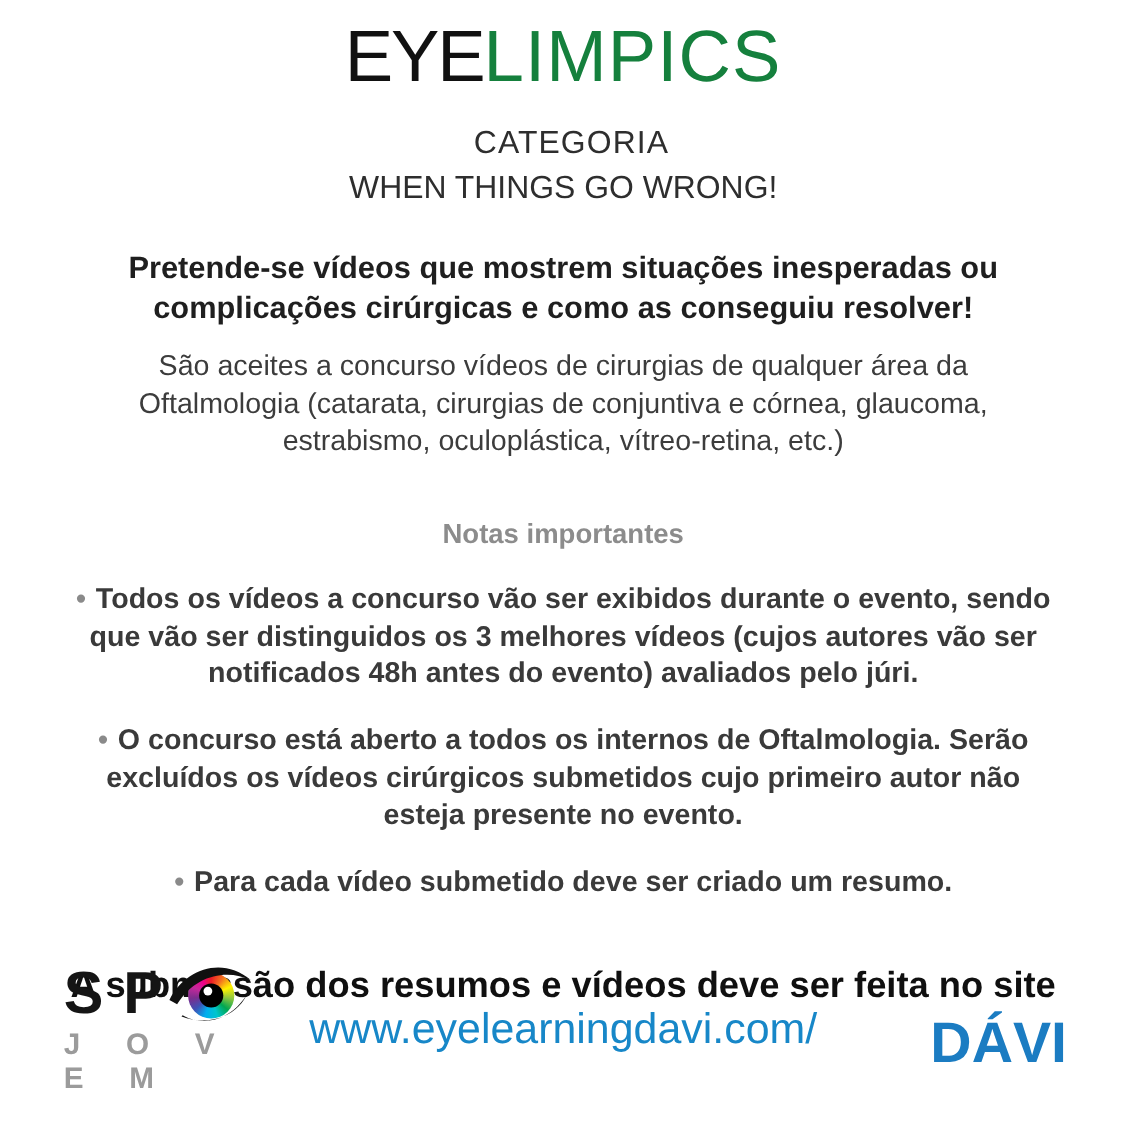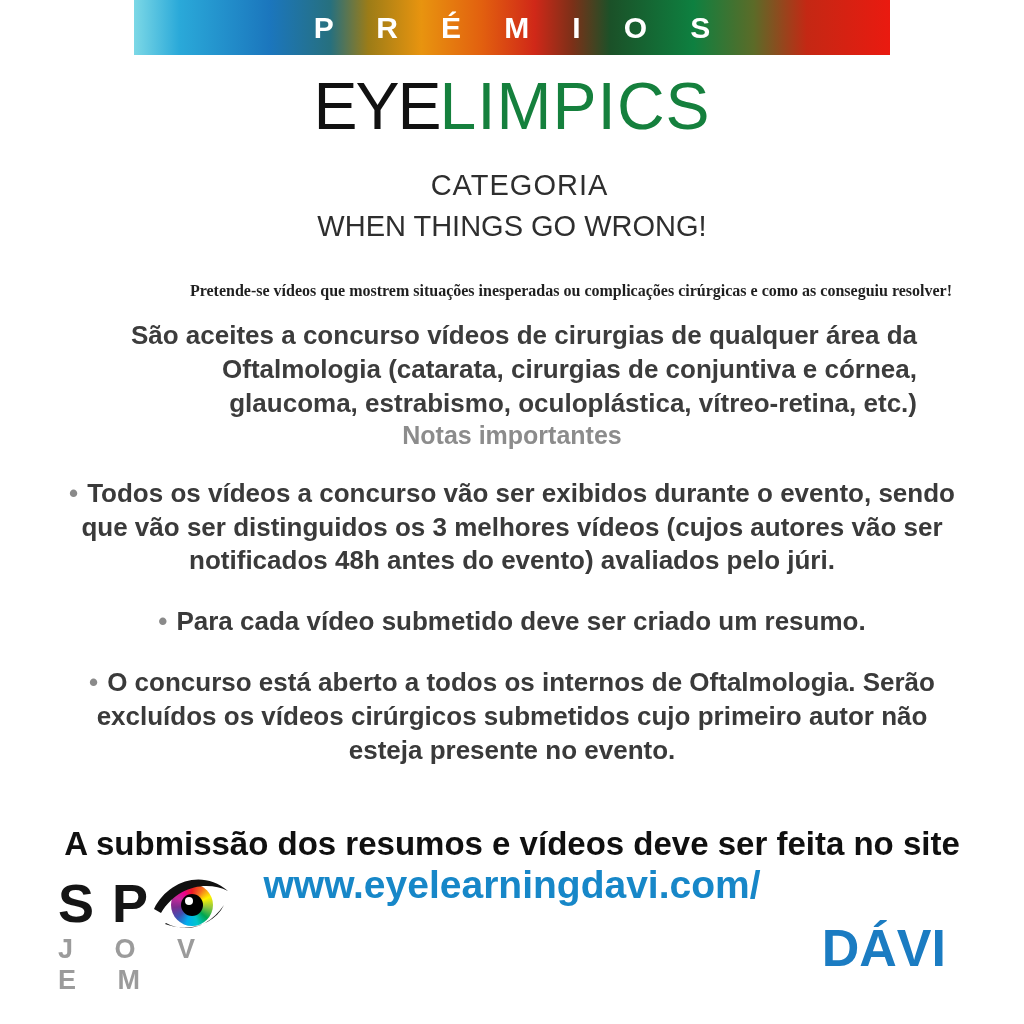--- a/index.html
+++ b/index.html
@@ -30,37 +30,37 @@
   
   .headline { text-align:center; margin-top:18px; font-size:66px; line-height:1; color:#111; }
   .headline .part-bold  { font-weight:400; letter-spacing:-2px; }
   .headline .part-light { font-weight:100; letter-spacing:1px; color:#15803d; }
 
   .category-label { text-align:center; margin-top:30px; font-size:29px; color:#2e2e2e; letter-spacing:1px;padding-left:15px; }
   .category-name  { text-align:center; margin-top:8px;  font-size:29px; color:#2e2e2e; }
 
   
   .lead {
-    width:880px; margin:38px auto 0; text-align:right;
-    font-size:16px; font-weight:700; color:#1f1f1f; line-height:1.3;font-family:Liberation Serif, serif;
+    width:880px; margin:38px auto 0; text-align:center;
+    font-size:28px; font-weight:700; color:#1f1f1f; line-height:1.3;
   }
   .bodytext {
-    width:810px; margin:16px auto 0; text-align:right;
-    font-size:26px; font-weight:700; color:#3c3c3c; line-height:1.32;
+    width:810px; margin:16px auto 0; text-align:center;
+    font-size:26px; font-weight:400; color:#3c3c3c; line-height:1.32;
   }
 
   
-  .notes-heading { text-align:center; font-size:25px; font-weight:700; color:#8c8c8c; }
+  .notes-heading { text-align:center; margin-top:54px; font-size:25px; font-weight:700; color:#8c8c8c; }
   .bullets { width:906px; margin:12px auto;font-weight:bold; }
   .bullet  { text-align:center; font-size:26px; color:#3a3a3a; line-height:1.3; margin-top:27px; }
   .bullet .dot { color:#8a8a8a; margin-right:9px; }
 
   
   .submission-note { text-align:center; margin-top:58px; font-size:33px; font-weight:700; color:#101010; }
-  .submission-url  { text-align:center; margin-top:0px; font-size:39px; font-weight:700; color:#1787c8; }
+  .submission-url  { text-align:center; margin-top:0px; font-size:39px; font-weight:400; color:#1787c8; }
 
   
   .spo { position:absolute; left:58px; bottom:28px; width:190px; }
   .spo-row { display:flex; align-items:center; }
   .spo-letter { font-size:54px; font-weight:700; color:#151515; }
   .spo-letter.p { margin-left:18px; margin-right:4px; }
   .eye-wrap { position:relative; width:78px; height:60px; flex:0 0 auto; }
   .iris {
     position:absolute; left:19px; top:11px; width:42px; height:42px; border-radius:50%;
     background:conic-gradient(from 0deg,
@@ -69,47 +69,44 @@
   }
   .pupil {
     position:absolute; left:50%; top:50%; transform:translate(-50%,-50%);
     width:22px; height:22px; background:#000; border-radius:50%;
   }
   .glint { position:absolute; left:4px; top:3px; width:8px; height:8px; background:#fff; border-radius:50%; }
   .eye-lids { position:absolute; left:0; top:0; width:78px; height:60px; }
   .spo-sub { font-size:27px; font-weight:700; color:#9b9b9b; letter-spacing:17px; margin-top:0px; }
 
   
-  .davi { position:absolute; right:78px; bottom:46px; font-size:52px; font-weight:900; color:#1b7cc2; letter-spacing:0px; }
+  .davi { position:absolute; right:54px; bottom:46px; font-size:52px; font-weight:900; color:#1b7cc2; letter-spacing:0px; }
 </style>
 </head>
 <body>
 
 <div class="poster">
 
-  <div class="banner">
-    <span class="banner-title">P R É M I O S</span>
-  </div>
 
   <div class="headline">
     <span class="part-bold">EYE</span><span class="part-light">LIMPICS</span>
   </div>
 
   <div class="category-label">CATEGORIA</div>
   <div class="category-name">WHEN THINGS GO WRONG!</div>
 
   <p class="lead">Pretende-se vídeos que mostrem situações inesperadas ou complicações cirúrgicas e como as conseguiu resolver!</p>
   <p class="bodytext">São aceites a concurso vídeos de cirurgias de qualquer área da Oftalmologia (catarata, cirurgias de conjuntiva e córnea, glaucoma, estrabismo, oculoplástica, vítreo-retina, etc.)</p>
 
   <div class="notes-heading">Notas importantes</div>
 
   <div class="bullets">
     <p class="bullet"><span class="dot">•</span><span>Todos os vídeos a concurso vão ser exibidos durante o evento, sendo que vão ser distinguidos os 3 melhores vídeos (cujos autores vão ser notificados 48h antes do evento) avaliados pelo júri.</span></p>
+    <p class="bullet"><span class="dot">•</span><span>O concurso está aberto a todos os internos de Oftalmologia. Serão excluídos os vídeos cirúrgicos submetidos cujo primeiro autor não esteja presente no evento.</span></p>
     <p class="bullet"><span class="dot">•</span><span>Para cada vídeo submetido deve ser criado um resumo.</span></p>
-    <p class="bullet"><span class="dot">•</span><span>O concurso está aberto a todos os internos de Oftalmologia. Serão excluídos os vídeos cirúrgicos submetidos cujo primeiro autor não esteja presente no evento.</span></p>
   </div>
 
   <div class="submission-note">A submissão dos resumos e vídeos deve ser feita no site</div>
   <div class="submission-url">www.eyelearningdavi.com/</div>
 
   <div class="spo">
     <div class="spo-row">
       <span class="spo-letter">S</span>
       <span class="spo-letter p">P</span>
       <span class="eye-wrap">

